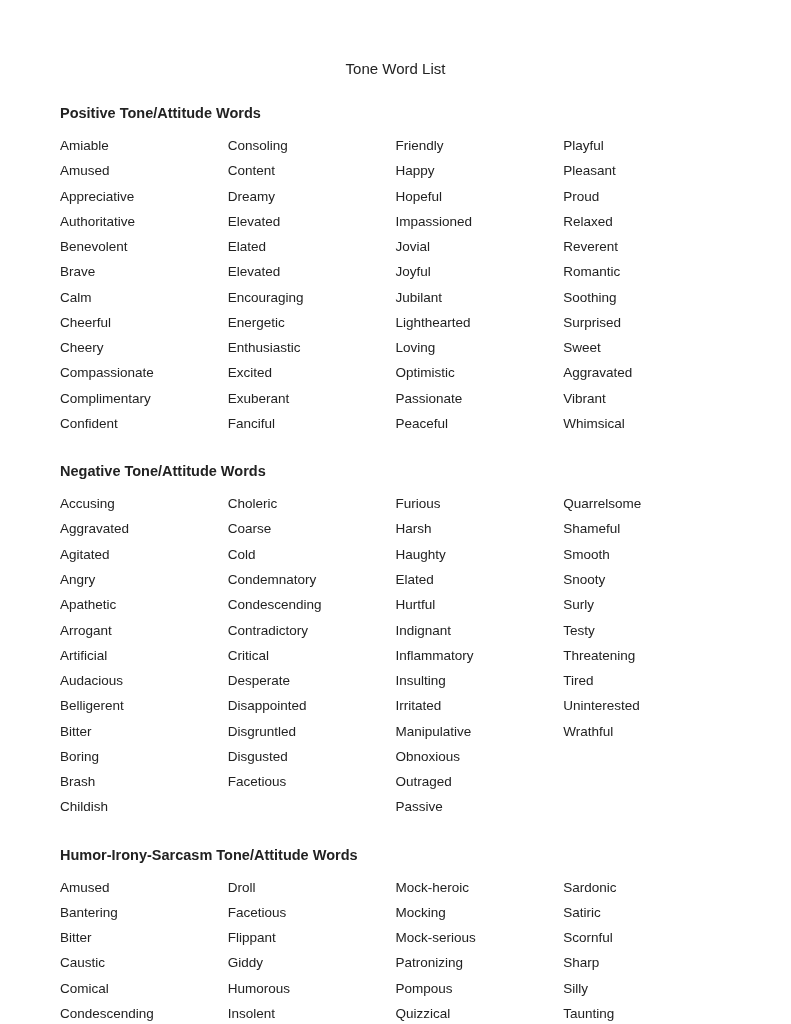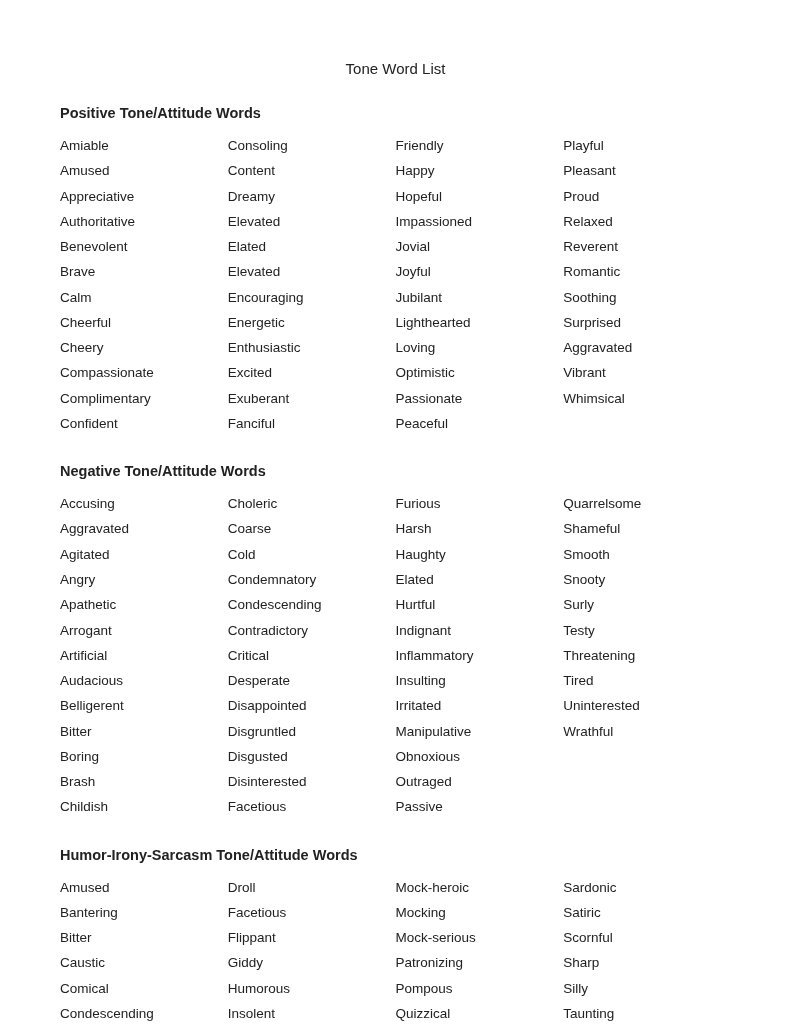--- a/index.html
+++ b/index.html
@@ -96,20 +96,21 @@
         </div>
         <div class="word-col">
           <span class="word">Playful</span>
           <span class="word">Pleasant</span>
           <span class="word">Proud</span>
           <span class="word">Relaxed</span>
           <span class="word">Reverent</span>
           <span class="word">Romantic</span>
           <span class="word">Soothing</span>
           <span class="word">Surprised</span>
+          <span class="word">Sweet</span>
           <span class="word">Aggravated</span>
           <span class="word">Vibrant</span>
           <span class="word">Whimsical</span>
         </div>
       </div>
     </div>
     <div class="section">
       <div class="section-title">Negative Tone/Attitude Words</div>
       <div class="word-grid">
         <div class="word-col">
@@ -132,21 +133,20 @@
           <span class="word">Coarse</span>
           <span class="word">Cold</span>
           <span class="word">Condemnatory</span>
           <span class="word">Condescending</span>
           <span class="word">Contradictory</span>
           <span class="word">Critical</span>
           <span class="word">Desperate</span>
           <span class="word">Disappointed</span>
           <span class="word">Disgruntled</span>
           <span class="word">Disgusted</span>
-          <span class="word">Disinterested</span>
           <span class="word">Facetious</span>
         </div>
         <div class="word-col">
           <span class="word">Furious</span>
           <span class="word">Harsh</span>
           <span class="word">Haughty</span>
           <span class="word">Elated</span>
           <span class="word">Hurtful</span>
           <span class="word">Indignant</span>
           <span class="word">Inflammatory</span>

